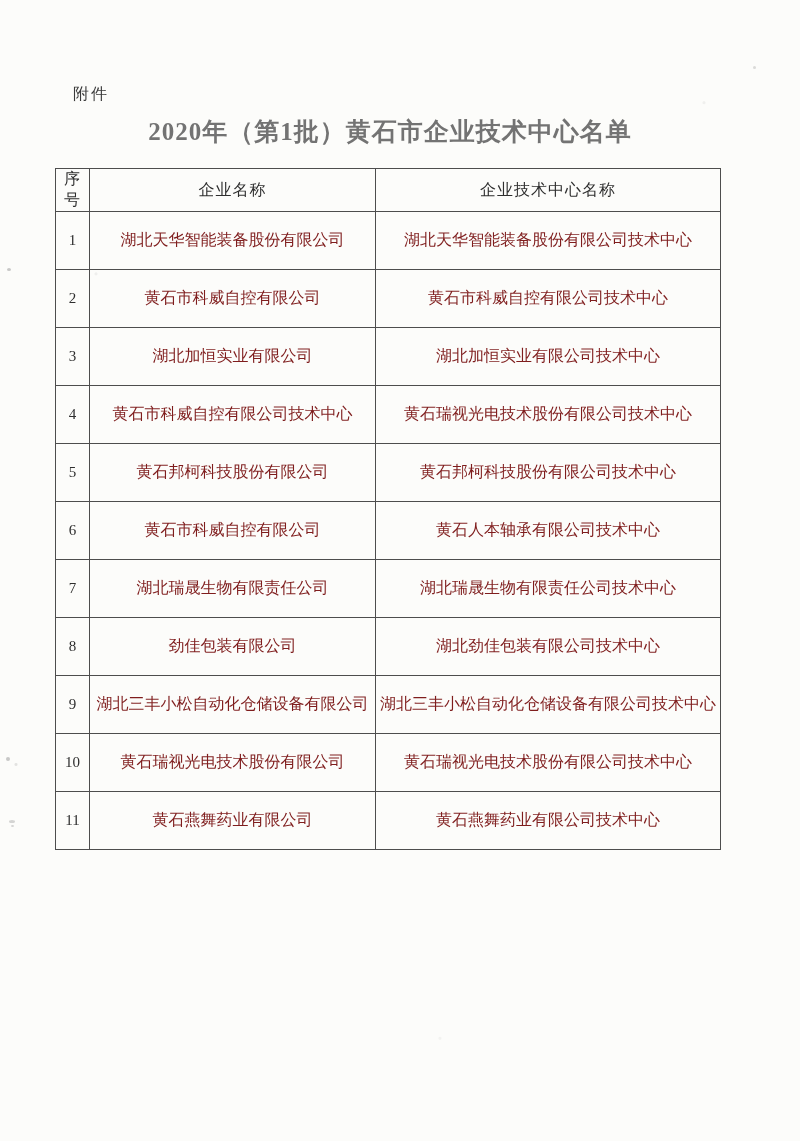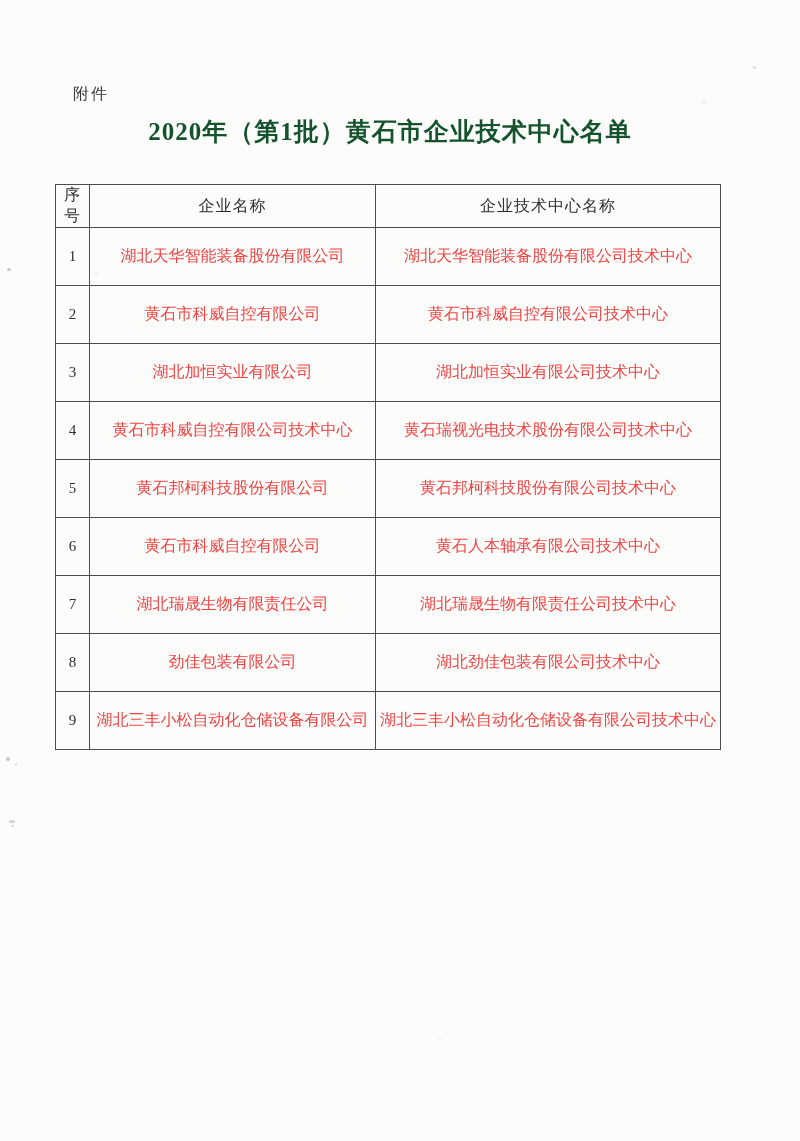--- a/index.html
+++ b/index.html
@@ -49,26 +49,26 @@
   }
   .title {
     position: absolute;
     left: 0;
     top: 115px;
     width: 780px;
     text-align: center;
     font-size: 25px;
     font-weight: 700;
     letter-spacing: 1px;
-    color: #14532d;
+    color: #737373;
   }
   table.companies {
     position: absolute;
     left: 55px;
-    top: 184px;
+    top: 168px;
     width: 665px;
     border-collapse: collapse;
     table-layout: fixed;
   }
   table.companies col.c-no      { width: 34px; }
   table.companies col.c-company { width: 286px; }
   table.companies col.c-center  { width: 345px; }
 
   table.companies th,
   table.companies td {
@@ -82,21 +82,21 @@
   table.companies tbody tr { height: 58px; }
 
   table.companies th {
     font-size: 16px;
     font-weight: 400;
     letter-spacing: 1px;
     color: #2e2e2e;
   }
   table.companies td {
     font-size: 16px;
-    color: #ef4444;
+    color: #7f1d1d;
   }
   table.companies td.no-cell {
     font-size: 15px;
     color: #2e2e2e;
   }
 </style>
 </head>
 <body>
 
 <div class="scan-noise"></div>
@@ -162,14 +162,24 @@
     <tr>
       <td class="no-cell">8</td>
       <td>劲佳包装有限公司</td>
       <td>湖北劲佳包装有限公司技术中心</td>
     </tr>
     <tr>
       <td class="no-cell">9</td>
       <td>湖北三丰小松自动化仓储设备有限公司</td>
       <td>湖北三丰小松自动化仓储设备有限公司技术中心</td>
     </tr>
+    <tr>
+      <td class="no-cell">10</td>
+      <td>黄石瑞视光电技术股份有限公司</td>
+      <td>黄石瑞视光电技术股份有限公司技术中心</td>
+    </tr>
+    <tr>
+      <td class="no-cell">11</td>
+      <td>黄石燕舞药业有限公司</td>
+      <td>黄石燕舞药业有限公司技术中心</td>
+    </tr>
   </tbody>
 </table>
 
 </body></html>

